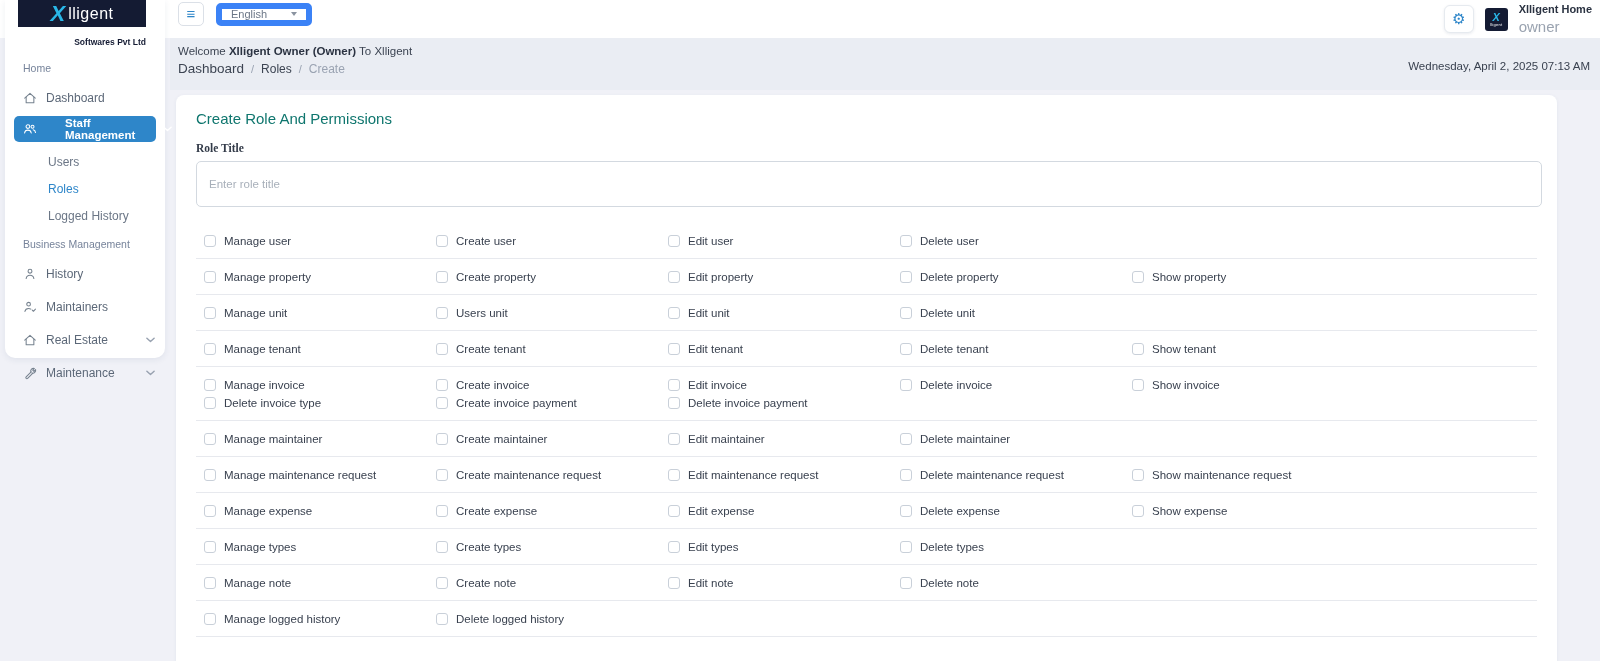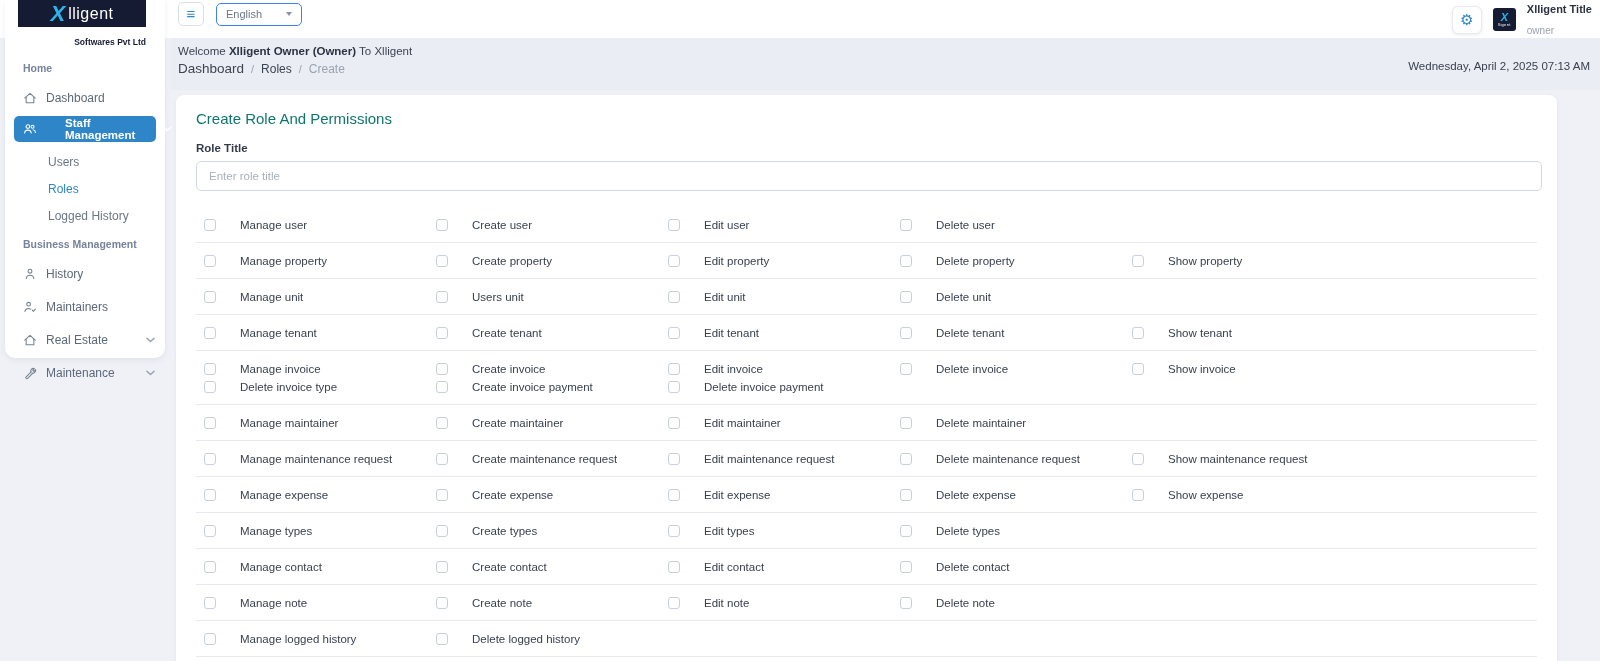--- a/index.html
+++ b/index.html
@@ -12,53 +12,53 @@
   }
   
   .topbar { position:absolute; top:0; left:0; right:0; height:38px; background:#fff; }
   .top-left { position:absolute; top:2px; left:178px; display:flex; align-items:center; gap:12px; }
   .hamburger-btn {
     width:26px; height:24px; background:#fff; border:1px solid #dbe0e7; border-radius:5px;
     color:#2e86c9; font-size:15px; font-weight:bold; line-height:22px; text-align:center; cursor:pointer;
   }
   .lang-select {
     height:23px; display:flex; align-items:center; gap:24px; padding:0 9px;
-    border:1px solid #3b82f6; border-radius:5px; background:#fff;
+    border:6px solid #3b82f6; border-radius:5px; background:#fff;
     font-size:11px; color:#6b7686; cursor:pointer;
   }
   .caret-down { width:0; height:0; border-left:3px solid transparent; border-right:3px solid transparent; border-top:4px solid #8a93a0; }
   .top-right { position:absolute; top:3px; right:6px; display:flex; align-items:center; gap:11px; }
   .gear-btn {
     width:30px; height:28px; background:#fff; border:1px solid #e6eaef; border-radius:6px;
     box-shadow:0 1px 3px rgba(40,60,100,.10); color:#2e86c9; font-size:15px;
     display:flex; align-items:center; justify-content:center; cursor:pointer;
   }
   .avatar {
     width:23px; height:23px; background:#141b33; border-radius:3px; overflow:hidden;
     display:flex; flex-direction:column; align-items:center; justify-content:center; cursor:pointer;
   }
   .avatar .av-x { color:#29b7e8; font-weight:bold; font-size:11px; line-height:10px; font-style:italic; }
   .avatar .av-t { color:#fff; font-size:4px; line-height:5px; letter-spacing:.3px; }
   .user-meta { line-height:1.1; padding-right:2px; }
   .user-name { font-size:11px; font-weight:bold; color:#2b3342; }
-  .user-role { font-size:10px; color:#9aa3b0; margin-top:10px; }
+  .user-role { font-size:15px; color:#9aa3b0; margin-top:4px; }
 
   
   .sidebar {
     position:absolute; top:0; left:5px; width:160px; height:358px; background:#fff;
     border-radius:0 0 10px 10px; box-shadow:0 2px 6px rgba(40,60,100,.08); z-index:5;
   }
   .logo-box {
     margin-left:13px; width:128px; height:27px; background:#141b33;
     display:flex; align-items:center; justify-content:center; gap:3px;
   }
   .logo-x { color:#29b7e8; font-size:22px; font-weight:bold; font-style:italic; line-height:1; }
   .logo-rest { color:#fff; font-size:16px; letter-spacing:.5px; line-height:1; }
   .logo-sub { margin-left:13px; width:128px; text-align:right; font-size:8.5px; font-weight:bold; color:#141b33; padding-top:10px; }
-  .side-label { margin:15px 0 0 18px; font-size:10.5px; font-weight:700; color:#76839a; }
+  .side-label { margin:15px 0 0 18px; font-size:10.5px; font-weight:400; color:#76839a; }
   .side-item {
     display:flex; align-items:center; gap:9px; margin:15px 10px 0 18px;
     font-size:12px; color:#5c6878; height:18px; cursor:pointer;
   }
   .side-item .icn { display:flex; color:#76828f; }
   .side-item .chev { margin-left:auto; color:#98a2b0; display:flex; }
   .side-item.active-pill {
     background:#2e86c9; color:#fff; border-radius:5px;
     margin:9px 9px 0 9px; padding:0 9px; height:26px; font-weight:bold; font-size:11.5px;gap:28px;
   }
@@ -77,32 +77,32 @@
   .bc-item.bc-0 { font-size:13.5px; font-weight:500; }
   .bc-item:last-child { color:#9aa3b2; cursor:default; }
   .band-date { position:absolute; top:22px; right:10px; font-size:11.5px; color:#3a4250; }
 
   
   .main-card {
     position:absolute; top:95px; left:176px; width:1381px; height:600px;
     background:#fff; border-radius:8px 8px 0 0; box-shadow:0 1px 4px rgba(40,60,100,.06);
   }
   .card-title { margin:15px 20px 0; font-size:15px; color:#0f766e; font-weight:400; }
-  .role-label { margin:15px 20px 0; font-size:11.5px; font-weight:600; color:#333b49; }
+  .role-label { margin:15px 20px 0; font-size:11.5px; font-weight:600; color:#333b49;font-family:Liberation Serif, serif; }
   .role-input {
-    display:block; margin:7px 20px 0; width:1346px; height:30px; padding:0 12px;
+    display:block; margin:7px 20px 0; width:1346px; height:46px; padding:0 12px;
     border:1px solid #d3d9e0; border-radius:5px; font-size:11.5px; color:#3a4250;
     font-family:"Liberation Sans", sans-serif; outline:none; background:#fff;
   }
   .role-input::placeholder { color:#a8b0ba; }
   .perm-wrap { margin:16px 20px 0; }
   .perm-group { padding:10px 0 10px 8px; border-bottom:1px solid #e7e9ee; }
   .perm-row { display:grid; grid-template-columns:repeat(5, 232px); }
   .perm-row + .perm-row { margin-top:3px; }
-  .perm-item { display:flex; align-items:center; gap:24px; height:15px; cursor:pointer; }
+  .perm-item { display:flex; align-items:center; gap:8px; height:15px; cursor:pointer; }
   .cb { width:12px; height:12px; border:1px solid #c9d0d9; border-radius:3px; background:#fff; flex:none; }
   .perm-label { font-size:11.5px; color:#39414f; font-weight:500; white-space:nowrap; }
 </style>
 </head>
 <body>
 
 <div class="topbar">
   <div class="top-left">
     <div class="hamburger-btn">
       <span>≡</span>
@@ -114,21 +114,21 @@
   </div>
   <div class="top-right">
     <div class="gear-btn">
       <span>⚙</span>
     </div>
     <div class="avatar">
       <span class="av-x">X</span>
       <span class="av-t">lligent</span>
     </div>
     <div class="user-meta">
-      <div class="user-name">Xlligent Title</div>
+      <div class="user-name">Xlligent Home</div>
       <div class="user-role">owner</div>
     </div>
   </div>
 </div>
 
 <div class="sidebar">
   <div class="logo-box">
     <span class="logo-x">X</span>
     <span class="logo-rest">lligent</span>
   </div>
@@ -448,40 +448,20 @@
           <label class="perm-item">
             <span class="cb"></span>
             <span class="perm-label">Delete types</span>
           </label>
         </div>
       </div>
       <div class="perm-group">
         <div class="perm-row">
           <label class="perm-item">
             <span class="cb"></span>
-            <span class="perm-label">Manage contact</span>
-          </label>
-          <label class="perm-item">
-            <span class="cb"></span>
-            <span class="perm-label">Create contact</span>
-          </label>
-          <label class="perm-item">
-            <span class="cb"></span>
-            <span class="perm-label">Edit contact</span>
-          </label>
-          <label class="perm-item">
-            <span class="cb"></span>
-            <span class="perm-label">Delete contact</span>
-          </label>
-        </div>
-      </div>
-      <div class="perm-group">
-        <div class="perm-row">
-          <label class="perm-item">
-            <span class="cb"></span>
             <span class="perm-label">Manage note</span>
           </label>
           <label class="perm-item">
             <span class="cb"></span>
             <span class="perm-label">Create note</span>
           </label>
           <label class="perm-item">
             <span class="cb"></span>
             <span class="perm-label">Edit note</span>
           </label>

